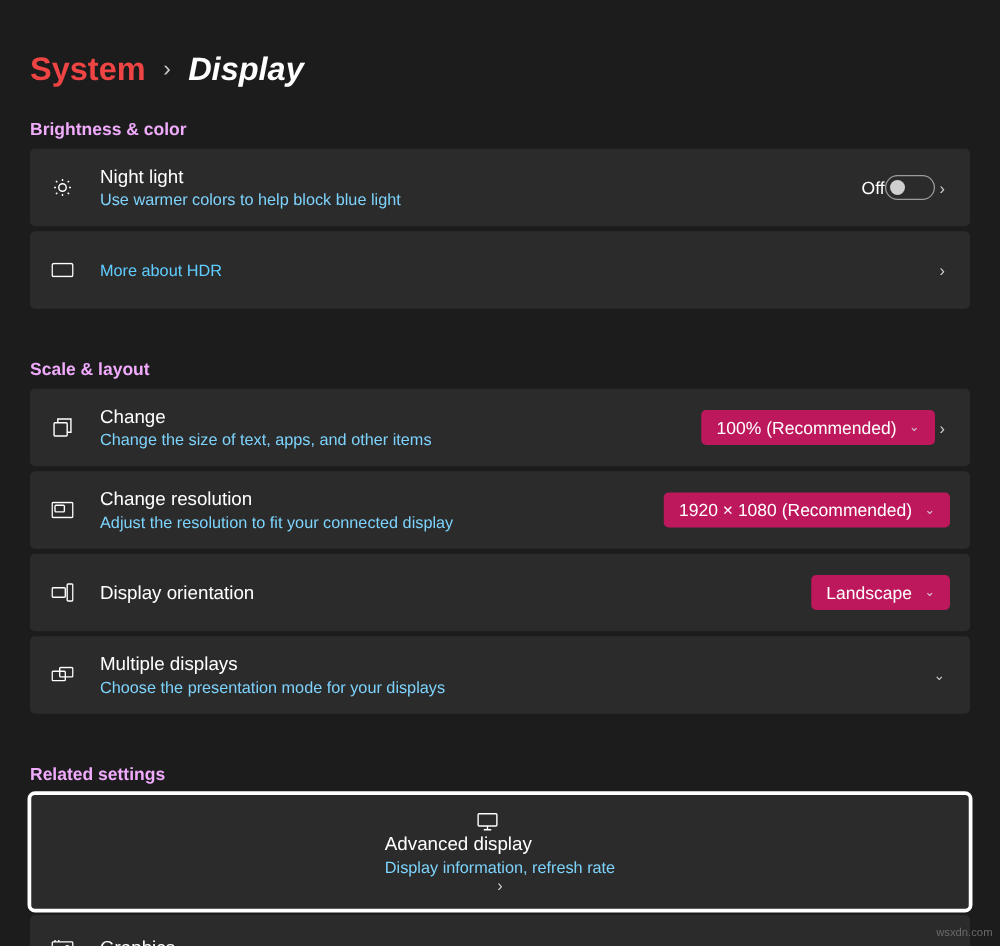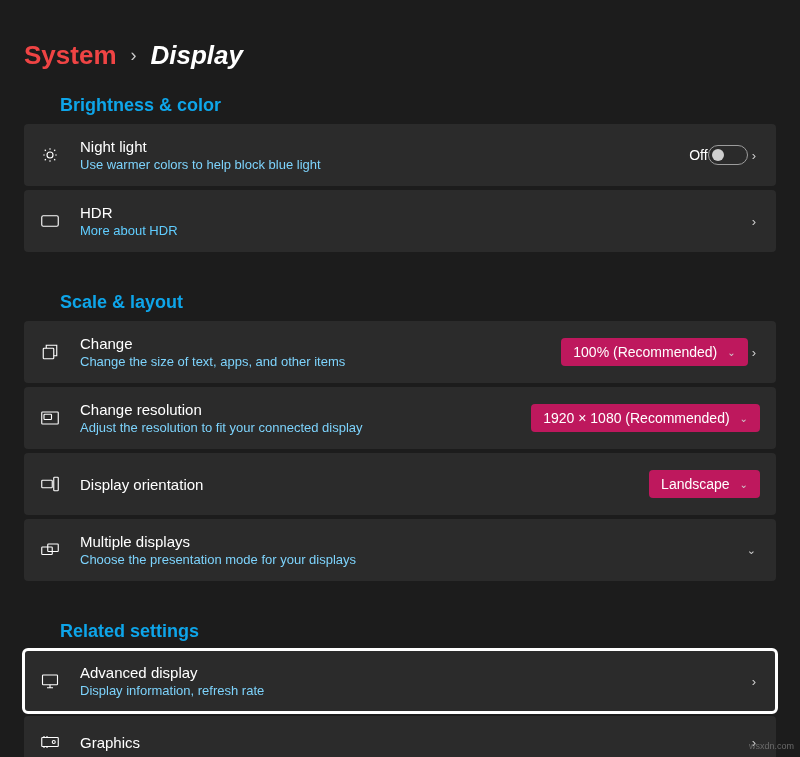--- a/index.html
+++ b/index.html
@@ -31,39 +31,39 @@
       font-size: 18px;
       color: #cccccc;
     }
     .breadcrumb-display {
       font-size: 26px;
       font-weight: 600;
       color: #ffffff;
       font-style: italic;
     }
     .section-header {
-      font-size: 18px;
+      font-size: 14px;
       font-weight: 600;
-      color: #0ea5e9;
+      color: #f0abfc;
       margin-bottom: 8px;
       margin-top: 8px;
-      margin-left: 36px;
     }
     .card {
       background: #2b2b2b;
       border-radius: 4px;
       padding: 12px 16px;
       display: flex;
       align-items: center;
       margin-bottom: 4px;
       min-height: 62px;
     }
     .card.highlighted {
       outline: 3px solid #ffffff;
       outline-offset: -1px;
+      flex-direction: column;
     }
     .card-icon {
       width: 20px;
       height: 20px;
       margin-right: 20px;
       color: #ffffff;
       display: flex;
       align-items: center;
       justify-content: center;
       flex-shrink: 0;
@@ -178,21 +178,20 @@
   </div>
 </div>
 
 <div class="card">
   <div class="card-icon">
     <svg width="18" height="12" viewBox="0 0 24 16" fill="none" stroke="currentColor" stroke-width="1.5">
         <rect x="1" y="1" width="22" height="14" rx="2"></rect>
       </svg>
   </div>
   <div class="card-text">
-    <div class="card-title">HDR</div>
     <div class="card-subtitle link">More about HDR</div>
   </div>
   <div class="card-controls">
     <span class="chevron-right">›</span>
   </div>
 </div>
 
 <div class="section-gap"></div>
 
 <div class="section-header">Scale &amp; layout</div>

